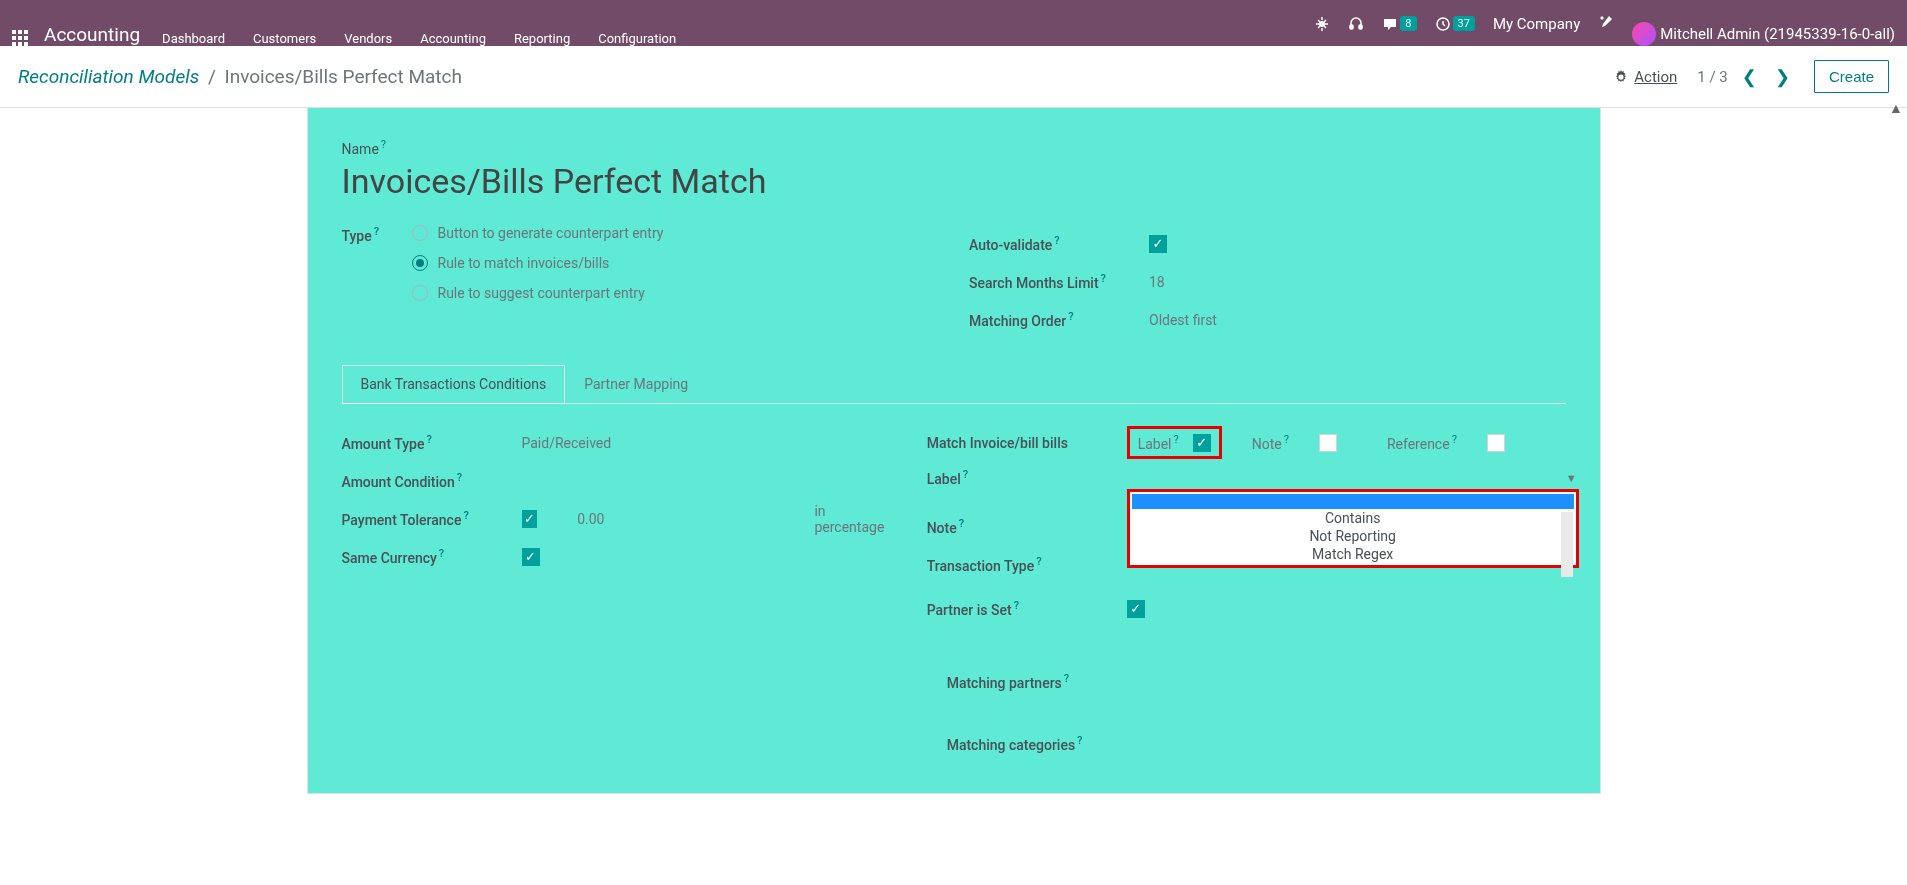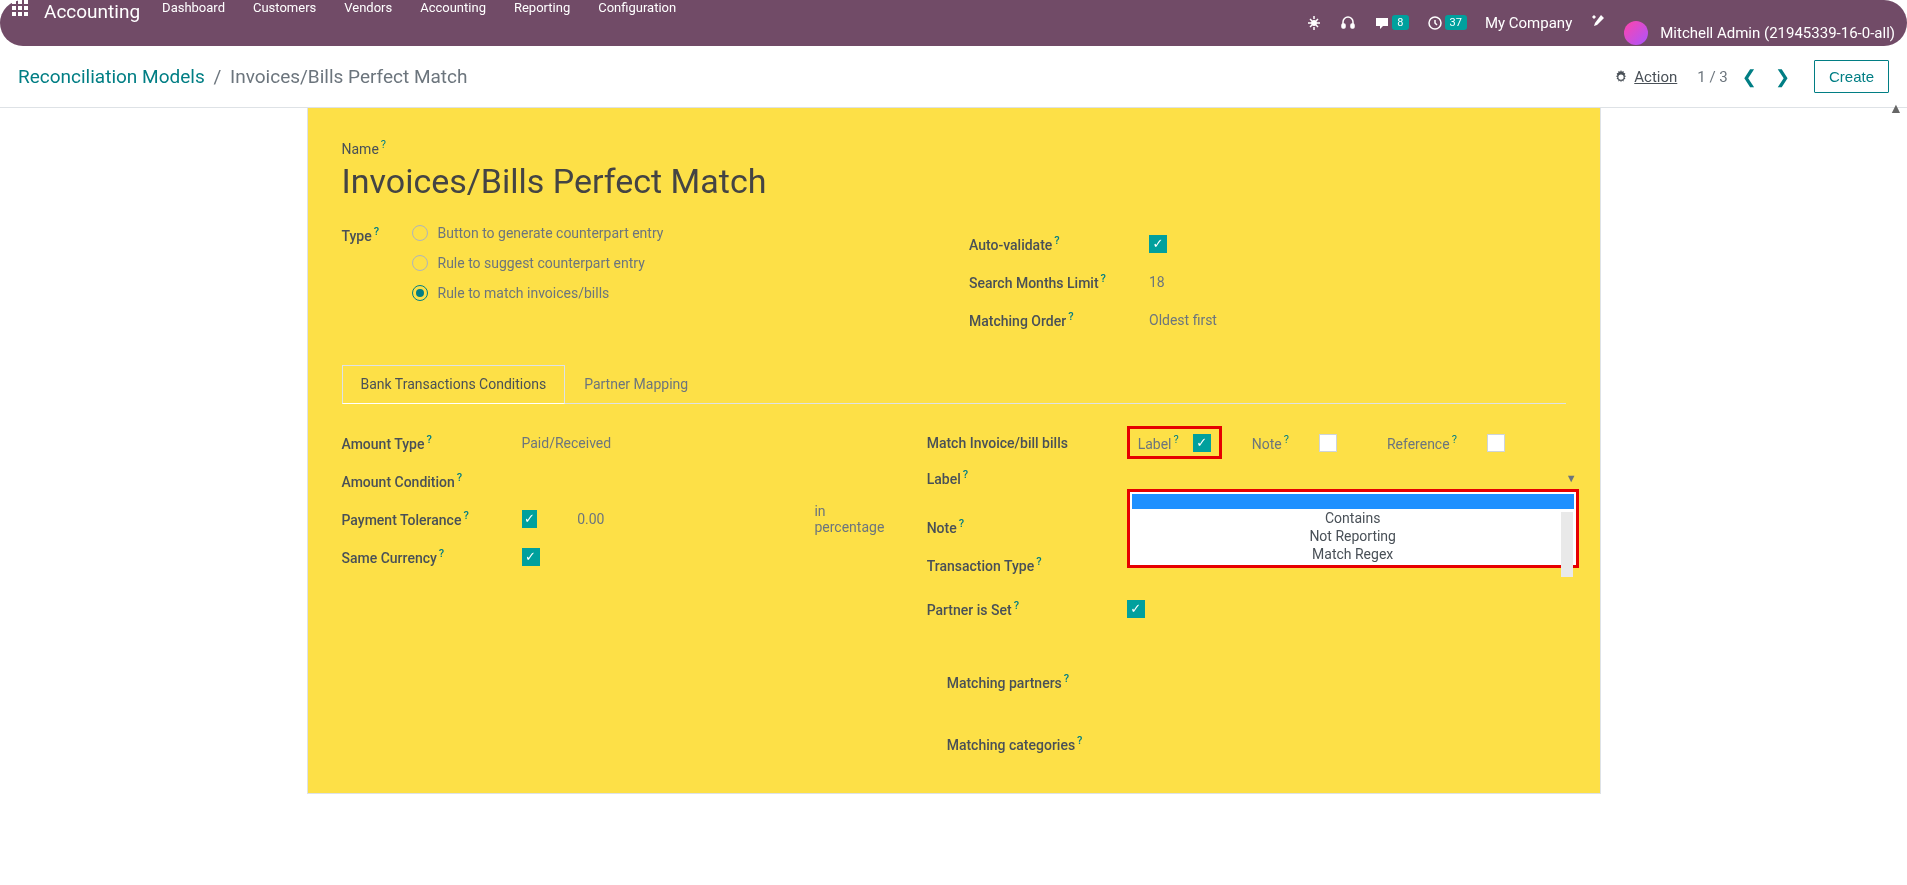--- a/index.html
+++ b/index.html
@@ -1,44 +1,44 @@
 <!DOCTYPE html>
 <html><head>
 <meta charset="utf-8">
 <style>
 * { box-sizing: border-box; margin: 0; padding: 0; }
 body { font-family: -apple-system, BlinkMacSystemFont, "Segoe UI", Roboto, sans-serif; font-size: 14px; color: #495057; background: #fff; }
 
 
-.navbar { background: #714B67; height: 46px; display: flex; align-items: flex-start; padding: 0 12px; color: #fff; font-size: 15px; border-radius: 23px; }
+.navbar { background: #714B67; height: 46px; display: flex; align-items: flex-end; padding: 0 12px; color: #fff; font-size: 15px; }
 .navbar .apps-icon { display: grid; grid-template-columns: repeat(3, 4px); grid-gap: 2px; margin-right: 16px; cursor: pointer; }
 .navbar .apps-icon span { width: 4px; height: 4px; background: #fff; }
 .navbar .brand { font-size: 19px; font-weight: 400; margin-right: 22px; }
 .navbar .nav-menu { display: flex; gap: 28px; flex: 1; }
 .navbar .nav-menu a { color: #fff; text-decoration: none; font-size: 13px; }
 .navbar .nav-right { display: flex; align-items: center; gap: 18px; }
 .navbar .nav-right .icon-item { position: relative; display: inline-flex; align-items: center; }
 .navbar .nav-right .badge { background: #00A09D; color: #fff; font-size: 11px; padding: 1px 5px; border-radius: 3px; margin-left: 2px; }
-.navbar .nav-right .user { display: flex; align-items: center; gap: 12px; margin-top: 21px; }
+.navbar .nav-right .user { display: flex; align-items: center; gap: 4px; margin-top: 21px; }
 .navbar .nav-right .avatar { width: 24px; height: 24px; border-radius: 50%; background: linear-gradient(135deg, #f4a 0%, #a5f 100%); }
 
 
 .control-panel { border-bottom: 1px solid #dee2e6; padding: 14px 18px; display: flex; align-items: center; justify-content: space-between; }
 .breadcrumb { font-size: 19px; color: #017E84; }
 .breadcrumb .sep { color: #6c757d; margin: 0 4px; }
 .breadcrumb .current { color: #6c757d; }
 .cp-right { display: flex; align-items: center; gap: 20px; }
 .cp-action { color: #495057; cursor: pointer; font-size: 15px; display: flex; align-items: center; gap: 6px; text-decoration: underline; }
 .pager { display: flex; align-items: center; gap: 10px; color: #6c757d; font-size: 15px; }
 .pager .arrow { color: #017E84; font-size: 18px; cursor: pointer; padding: 0 4px; }
 .btn-create { border: 1px solid #017E84; color: #017E84; background: #fff; padding: 7px 14px; font-size: 15px; cursor: pointer; border-radius: 1px; }
 
 
 .form-wrap { display: flex; justify-content: center; padding-top: 0; }
-.form-sheet { background: #fde047; width: 1294px; padding: 30px 34px 40px 34px; border: 1px solid #dee2e6; border-top: none; position: relative; }
+.form-sheet { background: #5eead4; width: 1294px; padding: 30px 34px 40px 34px; border: 1px solid #dee2e6; border-top: none; position: relative; }
 .help { color: #017E84; font-size: 11px; vertical-align: super; margin-left: 2px; }
 
 .name-group .lbl { font-size: 14px; margin-bottom: 4px; }
 .name-group h1 { font-size: 34px; font-weight: 400; color: #444; margin-top: 2px; }
 
 .two-col { display: flex; gap: 31px; margin-top: 24px; }
 .col { flex: 1; }
 .row { display: flex; align-items: center; min-height: 38px; }
 .row .lbl { width: 180px; font-weight: 500; color: #495057; }
 .row .val { flex: 1; color: #6c757d; }
@@ -130,21 +130,21 @@
     </span>
     <div class="user">
       <div class="avatar"></div>
       <span>Mitchell Admin (21945339-16-0-all)</span>
     </div>
   </div>
 </div>
 
 <div class="control-panel">
   <div class="breadcrumb">
-    <a style="color:#017E84; text-decoration:none;">Reconciliation Models</a>
+    <a style="color:#017E84; text-decoration:none;font-style:italic;">Reconciliation Models</a>
     <span class="sep">/</span>
     <span class="current">Invoices/Bills Perfect Match</span>
   </div>
   <div class="cp-right">
     <div class="cp-action">
       <svg width="14" height="14" viewBox="0 0 16 16" fill="#495057">
           <path d="M8 5a3 3 0 100 6 3 3 0 000-6zM8 0l1 2 2-1 0 2 2 1-1 2 2 1-2 1 1 2-2 1 0 2-2-1-1 2-1-2-2 1 0-2-2-1 1-2-2-1 2-1-1-2 2-1 0-2 2 1z"></path>
         </svg>
       <span>Action</span>
     </div>
@@ -172,26 +172,26 @@
       <div class="row" style="align-items:flex-start;">
         <div class="lbl" style="width:70px;">
           <span>Type</span><sup class="help">?</sup>
         </div>
         <div class="radio-group val">
           <div class="radio-opt">
             <div class="radio"></div>
             <span class="radio-label">Button to generate counterpart entry</span>
           </div>
           <div class="radio-opt">
+            <div class="radio selected"></div>
+            <span class="radio-label">Rule to match invoices/bills</span>
+          </div>
+          <div class="radio-opt">
             <div class="radio"></div>
             <span class="radio-label">Rule to suggest counterpart entry</span>
-          </div>
-          <div class="radio-opt">
-            <div class="radio selected"></div>
-            <span class="radio-label">Rule to match invoices/bills</span>
           </div>
         </div>
       </div>
     </div>
     <div class="col">
       <div class="row">
         <div class="lbl">
           <span>Auto-validate</span><sup class="help">?</sup>
         </div>
         <div class="val"><div class="checkbox checked">✓</div></div>

